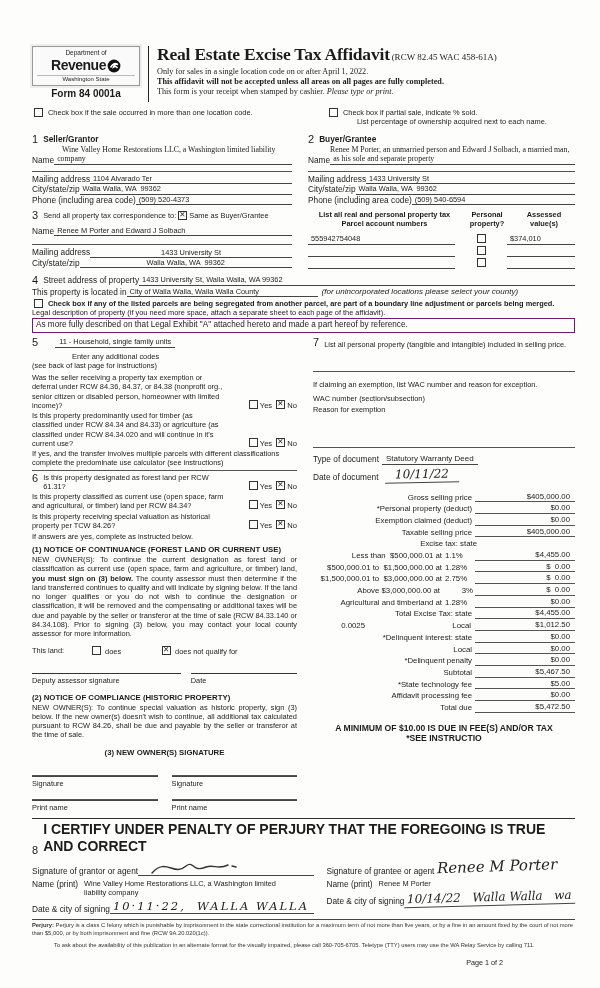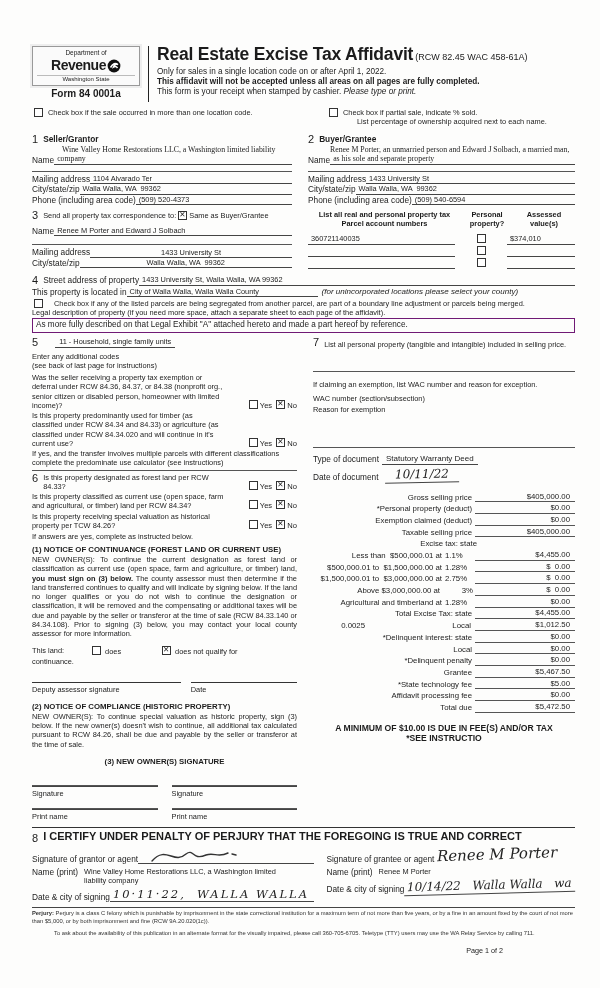--- a/index.html
+++ b/index.html
@@ -43,21 +43,21 @@
           <svg width="14" height="14" viewBox="0 0 14 14" style="margin-left:1px;">
             <circle cx="7" cy="7" r="6.4" fill="#111"></circle>
             <path d="M3.5,8.5 Q7,2.5 11,5.5 Q8,4.5 6.5,8 Q9,6.5 10.5,9" stroke="#fff" stroke-width="1.5" fill="none"></path>
           </svg>
         </div>
         <div style="font-size:6px;border-top:1px solid #bbb;">Washington State</div>
       </div>
       <div style="font-size:10px;font-weight:bold;text-align:center;margin-top:2px;">Form 84 0001a</div>
     </div>
     <div style="border-left:1.5px solid #222;height:56px;margin:0 8px;"></div>
-    <div style="flex:1;">
+    <div style="flex:1;font-family:Liberation Serif, serif;">
       <div style="line-height:1;">
         <span style="font-size:17.5px;font-weight:bold;letter-spacing:-0.2px;">Real Estate Excise Tax Affidavit</span>
         <span style="font-size:9px;">(RCW 82.45 WAC 458-61A)</span>
       </div>
       <div style="font-size:8.2px;margin-top:3px;">Only for sales in a single location code on or after April 1, 2022.</div>
       <div style="font-size:8.2px;font-weight:bold;">This affidavit will not be accepted unless all areas on all pages are fully completed.</div>
       <div style="font-size:8.2px;">
         <span>This form is your receipt when stamped by cashier. </span><span class="it">Please type or print.</span>
       </div>
     </div>
@@ -161,21 +161,21 @@
         <div style="width:52px;">
           <div>Personal</div>
           <div>property?</div>
         </div>
         <div style="width:62px;">
           <div>Assessed</div>
           <div>value(s)</div>
         </div>
       </div>
       <div class="flex" style="align-items:flex-end;margin-top:4px;height:12px;">
-        <span class="fill">360721140035</span>
+        <span class="fill">555942754048</span>
         <span style="width:52px;text-align:center;"><span class="cb"></span></span>
         <span class="fill" style="max-width:62px;">$374,010</span>
       </div>
       <div class="flex" style="align-items:flex-end;height:12px;">
         <span class="fill"></span>
         <span style="width:52px;text-align:center;"><span class="cb"></span></span>
         <span class="fill" style="max-width:62px;"></span>
       </div>
       <div class="flex" style="align-items:flex-end;height:12px;">
         <span class="fill"></span>
@@ -192,52 +192,52 @@
       <span class="fill" style="flex:0 0 265px;">1433 University St, Walla Walla, WA 99362</span>
       <span class="fill"></span>
     </div>
     <div class="flex" style="align-items:flex-end;margin-top:1px;">
       <span class="lbl">This property is located in</span>
       <span class="fill" style="flex:0 0 185px;">City of Walla Walla, Walla Walla County</span>
       <span class="it" style="margin-left:4px;font-size:8px;">(for unincorporated locations please select your county)</span>
     </div>
     <div class="flex" style="align-items:flex-start;margin-top:2px;">
       <span class="cb"></span>
-      <span style="margin-left:9px;">Check box if any of the listed parcels are being segregated from another parcel, are part of a boundary line adjustment or parcels being merged.</span>
+      <span style="margin-left:3px;font-weight:bold;">Check box if any of the listed parcels are being segregated from another parcel, are part of a boundary line adjustment or parcels being merged.</span>
     </div>
     <div>Legal description of property (if you need more space, attach a separate sheet to each page of the affidavit).</div>
     <div class="legalbox">As more fully described on that Legal Exhibit "A" attached hereto and made a part hereof by reference.</div>
   </div>
 
   <div class="cols" style="margin-top:4px;grid-template-columns:265px 1fr;">
 
     <div>
       <div class="flex" style="align-items:flex-end;">
         <span class="secnum">5</span>
         <span style="margin-left:12px;border-bottom:1px solid #444;padding:0 4px;">11 - Household, single family units</span>
       </div>
-      <div style="margin-top:4px;">Enter any additional codes</div>
+      <div style="margin-top:4px;margin-left:40px;">Enter any additional codes</div>
       <div>(see back of last page for instructions)</div>
 
       <div class="q" style="margin-top:3px;">
         <span class="qtext">Was the seller receiving a property tax exemption or deferral under RCW 84.36, 84.37, or 84.38 (nonprofit org., senior citizen or disabled person, homeowner with limited income)?</span>
         <span class="yn"><span class="cb"></span><span>Yes</span> <span class="cb checked"></span><span>No</span></span>
       </div>
       <div class="q">
         <span class="qtext">Is this property predominantly used for timber (as classified under RCW 84.34 and 84.33) or agriculture (as classified under RCW 84.34.020 and will continue in it's current use?</span>
         <span class="yn"><span class="cb"></span><span>Yes</span> <span class="cb checked"></span><span>No</span></span>
       </div>
       <div>If yes, and the transfer involves multiple parcels with different classifications</div>
       <div>complete the predominate use calculator (see instructions)</div>
       <div class="rule" style="margin-top:2px;"></div>
 
       <div class="q" style="margin-top:2px;">
         <span style="display:flex;align-items:flex-start;flex:1;">
             <span class="secnum">6</span>
-        <span style="width:178px;">Is this property designated as forest land per RCW 84.33?</span>
+        <span style="width:178px;">Is this property designated as forest land per RCW 61.31?</span>
           </span>
         <span class="yn"><span class="cb"></span><span>Yes</span> <span class="cb checked"></span><span>No</span></span>
       </div>
       <div class="q">
         <span class="qtext">Is this property classified as current use (open space, farm and agricultural, or timber) land per RCW 84.34?</span>
         <span class="yn"><span class="cb"></span><span>Yes</span> <span class="cb checked"></span><span>No</span></span>
       </div>
       <div class="q">
         <span class="qtext">Is this property receiving special valuation as historical property per TCW 84.26?</span>
         <span class="yn"><span class="cb"></span><span>Yes</span> <span class="cb checked"></span><span>No</span></span>
@@ -247,21 +247,20 @@
       <div class="bold" style="margin-top:4px;font-size:7.8px;">(1) NOTICE OF CONTINUANCE (FOREST LAND OR CURRENT USE)</div>
       <div style="text-align:justify;">
         <span>NEW OWNER(S): To continue the current designation as forest land or classification as current use (open space, farm and agriculture, or timber) land, </span><span class="bold">you must sign on (3) below.</span><span> The county assessor must then determine if the land transferred continues to qualify and will indicate by signing below. If the land no longer qualifies or you do not wish to continue the designation or classification, it will be removed and the compensating or additional taxes will be due and payable by the seller or transferor at the time of sale (RCW 84.33.140 or 84.34.108). Prior to signing (3) below, you may contact your local county assessor for more information.</span>
       </div>
 
       <div class="flex" style="margin-top:8px;">
         <span style="width:58px;">This land:</span>
         <span style="width:70px;"><span class="cb"></span> <span>does</span></span>
         <span><span class="cb checked"></span> <span>does not qualify for</span></span>
       </div>
-      <div>continuance.</div>
 
       <div class="flex" style="margin-top:14px;">
         <div style="flex:1.4;margin-right:10px;">
           <div class="rule" style="border-top-color:#333;"></div>
           <div>Deputy assessor signature</div>
         </div>
         <div style="flex:1;">
           <div class="rule" style="border-top-color:#333;"></div>
           <div>Date</div>
         </div>
@@ -374,21 +373,21 @@
           </div>
         <div class="trow">
             <span class="tlbl">Local</span>
             <span class="tamt">$0.00</span>
           </div>
         <div class="trow">
             <span class="tlbl">*Delinquent penalty</span>
             <span class="tamt">$0.00</span>
           </div>
         <div class="trow">
-            <span class="tlbl">Grantee</span>
+            <span class="tlbl">Subtotal</span>
             <span class="tamt">$5,467.50</span>
           </div>
         <div class="trow">
             <span class="tlbl">*State technology fee</span>
             <span class="tamt">$5.00</span>
           </div>
         <div class="trow">
             <span class="tlbl">Affidavit processing fee</span>
             <span class="tamt">$0.00</span>
           </div>
@@ -400,21 +399,21 @@
 
       <div class="bold" style="text-align:center;margin-top:10px;font-size:8.6px;">A MINIMUM OF $10.00 IS DUE IN FEE(S) AND/OR TAX</div>
       <div class="bold" style="text-align:center;font-size:8.6px;">*SEE INSTRUCTIO</div>
     </div>
   </div>
 
   <div class="rule" style="margin-top:6px;border-top-color:#333;"></div>
   <div style="margin-top:2px;">
     <div class="flex" style="align-items:flex-end;">
       <span class="secnum">8</span>
-      <span class="bold" style="font-size:11px;">I CERTIFY UNDER PENALTY OF PERJURY THAT THE FOREGOING IS TRUE AND CORRECT</span>
+      <span class="bold" style="font-size:14px;">I CERTIFY UNDER PENALTY OF PERJURY THAT THE FOREGOING IS TRUE AND CORRECT</span>
     </div>
 
     <div class="flex" style="margin-top:4px;">
 
       <div style="width:283px;margin-right:12px;">
         <div class="flex" style="align-items:flex-end;height:16px;">
           <span class="lbl">Signature of grantor or agent</span>
           <span class="fill" style="position:relative;height:16px;">
             <svg width="110" height="18" viewBox="0 0 110 18" style="position:absolute;left:10px;bottom:-2px;">
               <path d="M4,14 C18,-2 26,18 38,7 C46,1 44,14 58,8 C66,5 70,11 80,6 M84,7 l4,1" stroke="#333" stroke-width="1.4" fill="none" stroke-linecap="round"></path>

